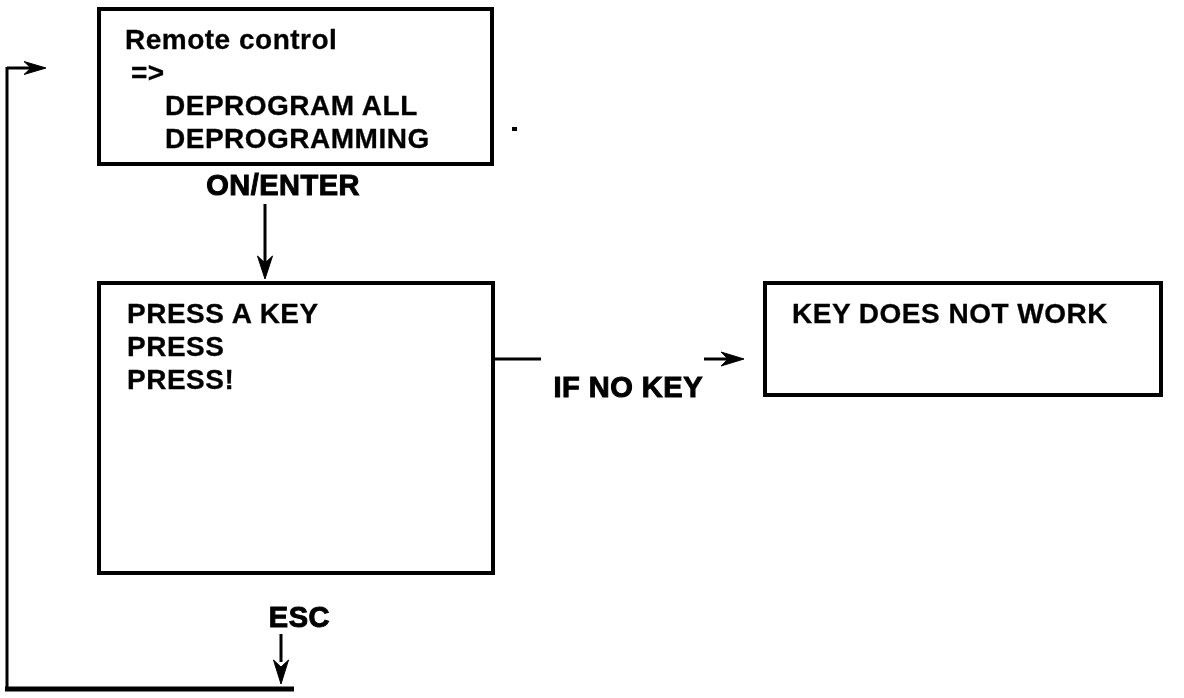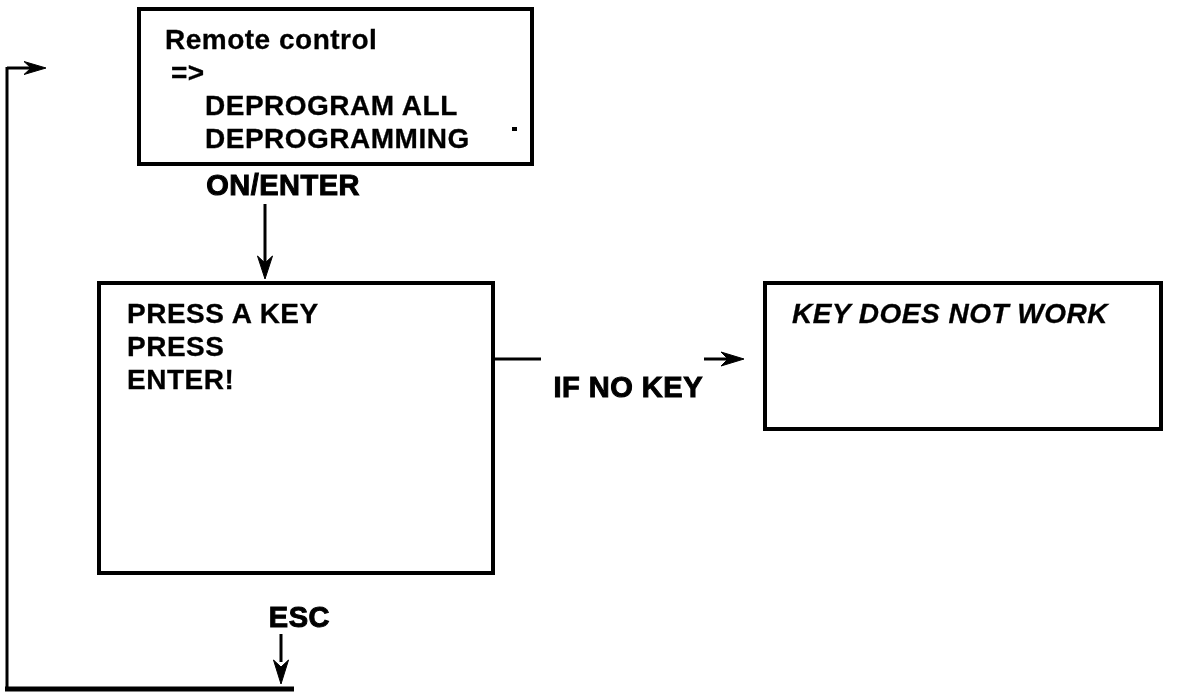--- a/index.html
+++ b/index.html
@@ -36,21 +36,20 @@
     letter-spacing: 0.5px;
     white-space: nowrap;
     -webkit-text-stroke: 0.3px #000000;
   }
   #menu-box {
     left: 97px;
     top: 7px;
     width: 397px;
     height: 159px;
     padding: 12px 0 0 24px;
-    margin-left: 40px;
   }
   #menu-box .menu-row {
     display: flex;
     margin-left: 6px;
   }
   #menu-box .pointer-cell {
     display: inline-block;
     width: 34px;
     flex: 0 0 34px;
   }
@@ -58,23 +57,22 @@
     left: 97px;
     top: 281px;
     width: 398px;
     height: 294px;
     padding: 12px 0 0 26px;
   }
   #key-fail-box {
     left: 763px;
     top: 281px;
     width: 400px;
-    height: 150px;
+    height: 116px;
     padding: 12px 12px 0 25px;
-    font-style: italic;
   }
   .edge-label {
     position: absolute;
     font-size: 29px;
     font-weight: bold;
     letter-spacing: 0.5px;
     text-align: right;
     white-space: nowrap;
     background: #ffffff;
     -webkit-text-stroke: 1px #000000;
@@ -151,21 +149,21 @@
       <span class="pointer-cell"></span>
       <span>DEPROGRAMMING</span>
     </div>
   </div>
 
   <div class="edge-label" id="on-enter-label">ON/ENTER</div>
 
   <div class="box box-text" id="press-key-box">
     <div>PRESS A KEY</div>
     <div>PRESS</div>
-    <div>ENTER!</div>
+    <div>PRESS!</div>
   </div>
 
   <div class="edge-label" id="if-no-key-label">IF NO KEY</div>
 
   <div class="box box-text" id="key-fail-box">
     <div>KEY DOES NOT WORK</div>
   </div>
 
   <div class="edge-label" id="esc-label">ESC</div>
 

